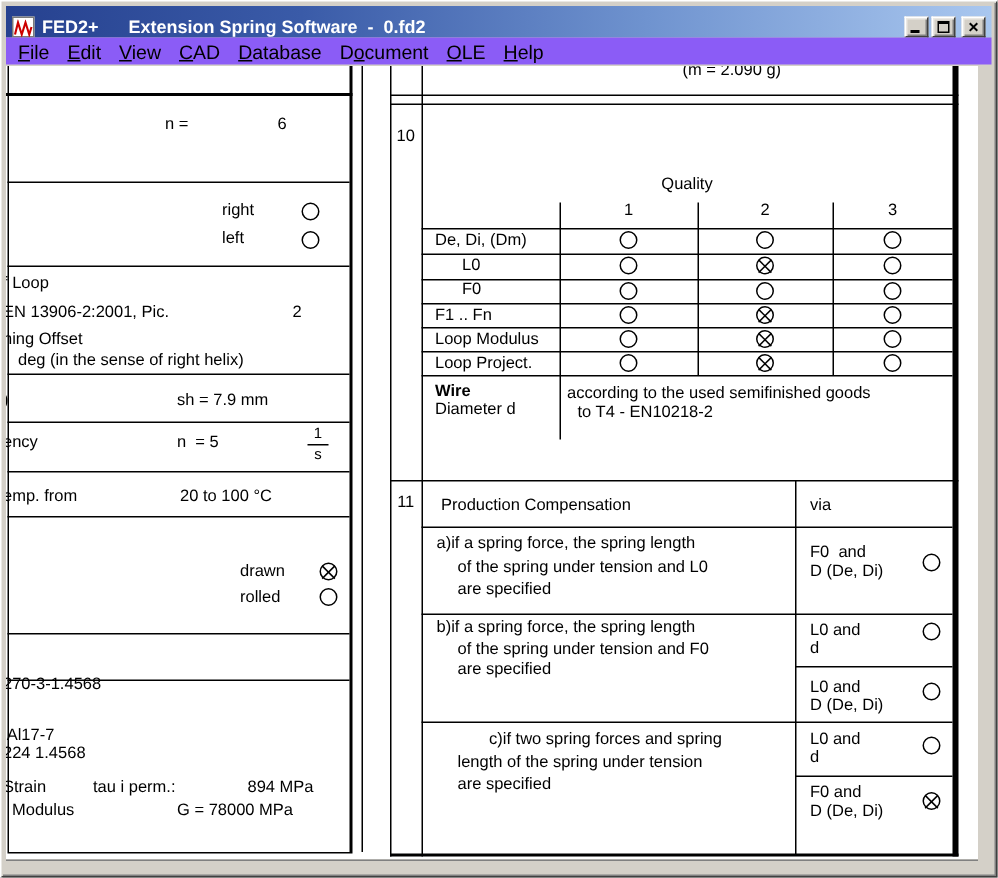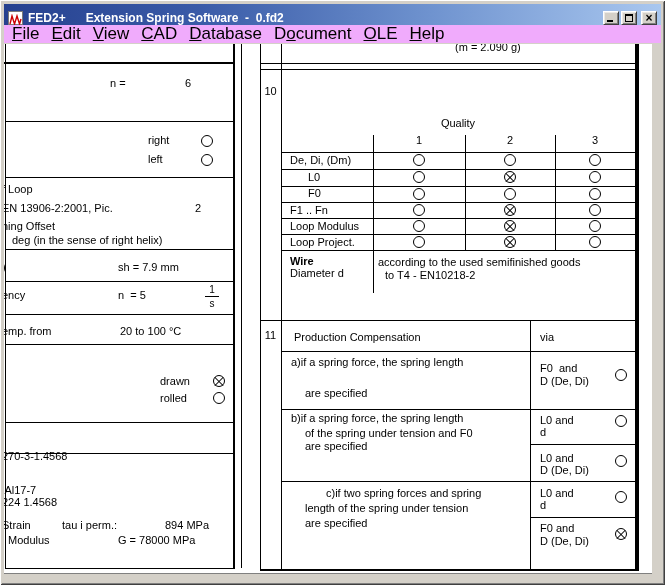--- a/index.html
+++ b/index.html
@@ -23,22 +23,22 @@
   .wbtn{width:16px;height:14px;background:#d4d0c8;position:relative;
     border:1px solid;border-color:#fff #404040 #404040 #fff;
     box-shadow:inset 1px 1px 0 #ece9e4, inset -1px -1px 0 #808080;}
   .wbtn.close{margin-left:2px;}
   .glyph-min{position:absolute;left:3px;bottom:2px;width:6px;height:2px;background:#000;display:block;}
   .glyph-max{position:absolute;left:3px;top:2px;width:8px;height:8px;display:block;
     border:1px solid #000;border-top-width:2px;}
   .glyph-close{position:absolute;left:0;top:-1px;width:14px;text-align:center;
     font-style:normal;font-weight:bold;font-size:12px;line-height:14px;color:#000;display:block;}
   .menubar{
-    position:absolute;left:4px;top:25px;width:657px;height:18px;background:#f0abfc;
-    display:flex;align-items:center;font-size:17px;padding-left:2px;
+    position:absolute;left:4px;top:25px;width:657px;height:18px;background:#8b5cf6;
+    display:flex;align-items:center;font-size:13px;padding-left:2px;
   }
   .mi{padding:2px 6px;color:#000;white-space:pre;}
   .mi .u{text-decoration:underline;}
   .doc{
     position:absolute;left:4px;top:44px;width:648px;height:529px;background:#fff;
     overflow:hidden;color:#000;
   }
   .bottomstrip{position:absolute;left:4px;top:573px;width:648px;height:8px;
     background:#d4d0c8;border-top:1px solid #808080;}
   .hl,.vl{position:absolute;background:#000;}
@@ -207,20 +207,21 @@
     <div class="t" style="left:286px;top:211px;font-weight:bold;">Wire</div>
     <div class="t" style="left:286px;top:223px;">Diameter d</div>
     <div class="t" style="left:374px;top:212px;">according to the used semifinished goods</div>
     <div class="t" style="left:381px;top:225px;">to T4 - EN10218-2</div>
 
     <div class="t tc" style="left:256px;top:285px;width:21px;">11</div>
     <div class="t" style="left:290px;top:287px;">Production Compensation</div>
     <div class="t" style="left:536px;top:287px;">via</div>
 
     <div class="t" style="left:287px;top:312px;">a)if a spring force, the spring length</div>
+    <div class="t" style="left:301px;top:328px;">of the spring under tension and L0</div>
     <div class="t" style="left:301px;top:343px;">are specified</div>
     <div class="t" style="left:536px;top:318px;">F0  and</div>
     <div class="t" style="left:536px;top:331px;">D (De, Di)</div>
     <i class="radio" style="left:611px;top:325px;"></i>
 
     <div class="t" style="left:287px;top:368px;">b)if a spring force, the spring length</div>
     <div class="t" style="left:301px;top:383px;">of the spring under tension and F0</div>
     <div class="t" style="left:301px;top:396px;">are specified</div>
     <div class="t" style="left:536px;top:370px;">L0 and</div>
     <div class="t" style="left:536px;top:382px;">d</div>

